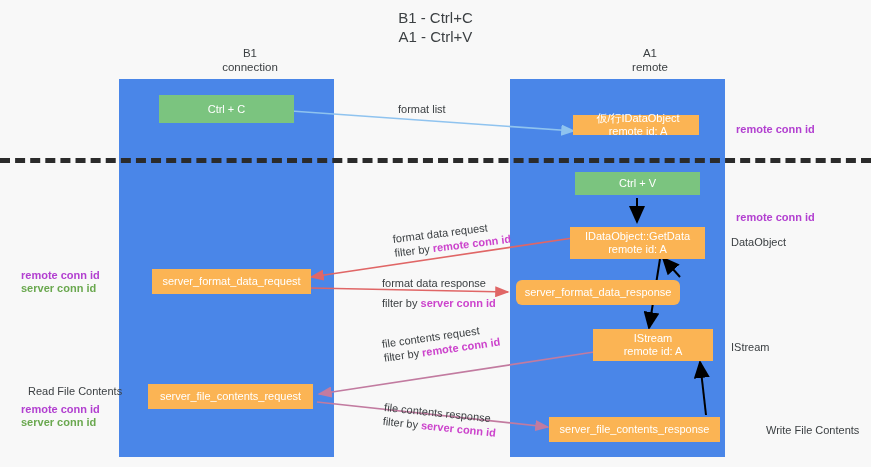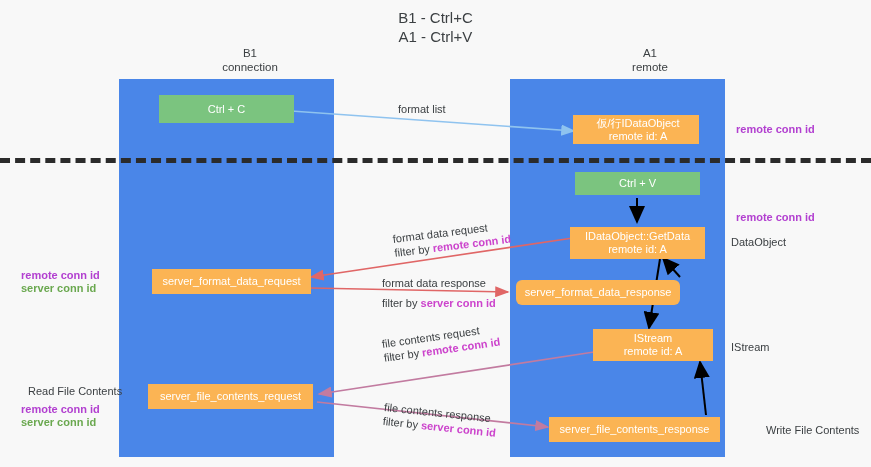--- a/index.html
+++ b/index.html
@@ -152,21 +152,21 @@
 
     <line x1="317" y1="402" x2="548" y2="427" stroke="#c27ba0" stroke-width="1.6" marker-end="url(#ah-purple)"></line>
 
     <line x1="706" y1="415" x2="700" y2="362" stroke="#000000" stroke-width="2" marker-end="url(#ah-black)"></line>
   </svg>
 
   <div class="abs node green" style="left:159px;top:95px;width:135px;height:28px;">
     <div>Ctrl + C</div>
   </div>
 
-  <div class="abs node orange" style="left:573px;top:115px;width:126px;height:29px;padding-left:8px;">
+  <div class="abs node orange" style="left:573px;top:115px;width:126px;height:20px;padding-left:8px;">
     <div>仮/行IDataObject</div>
     <div class="l2">remote id: A</div>
   </div>
 
   <div class="abs node green" style="left:575px;top:172px;width:125px;height:23px;">
     <div>Ctrl + V</div>
   </div>
 
   <div class="abs node orange" style="left:570px;top:227px;width:135px;height:32px;">
     <div>IDataObject::GetData</div>

